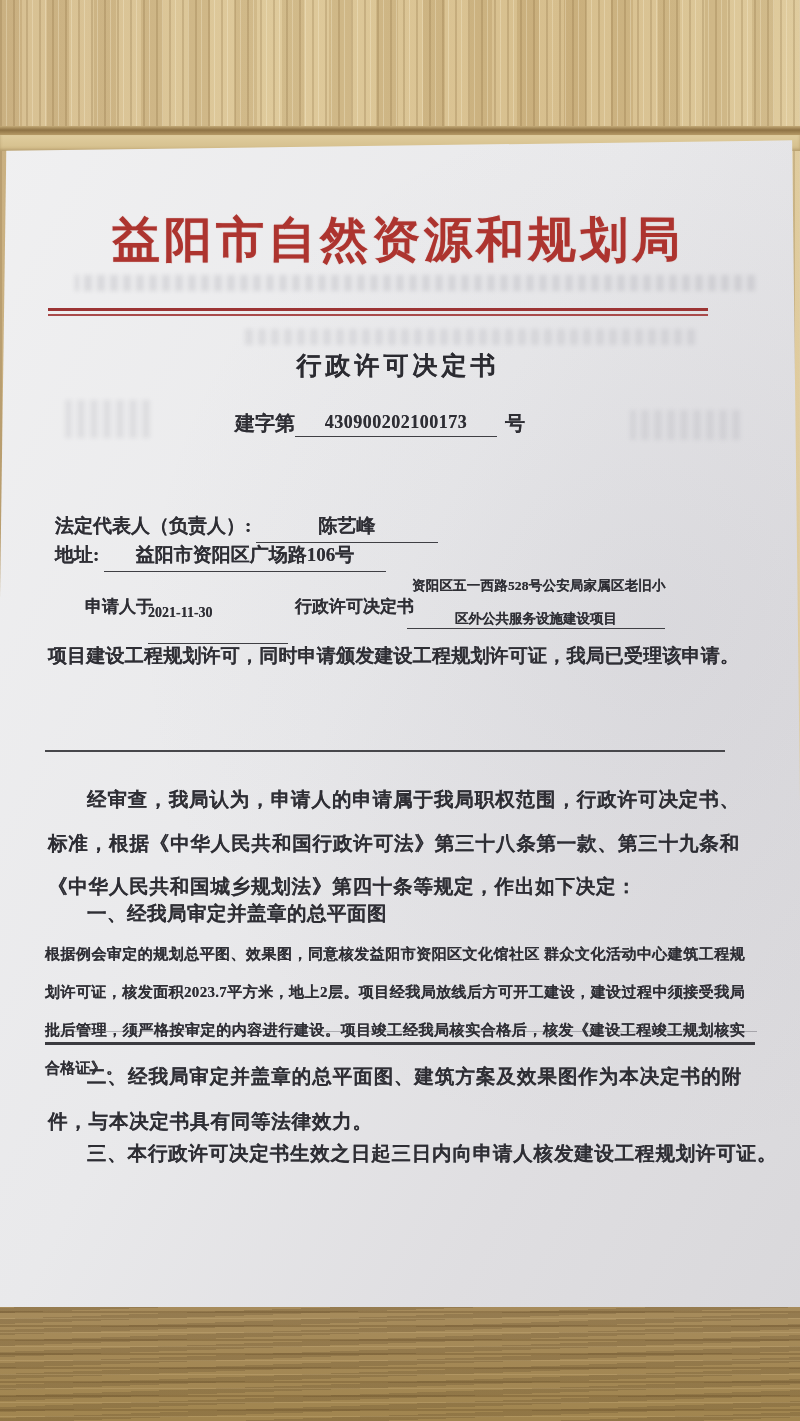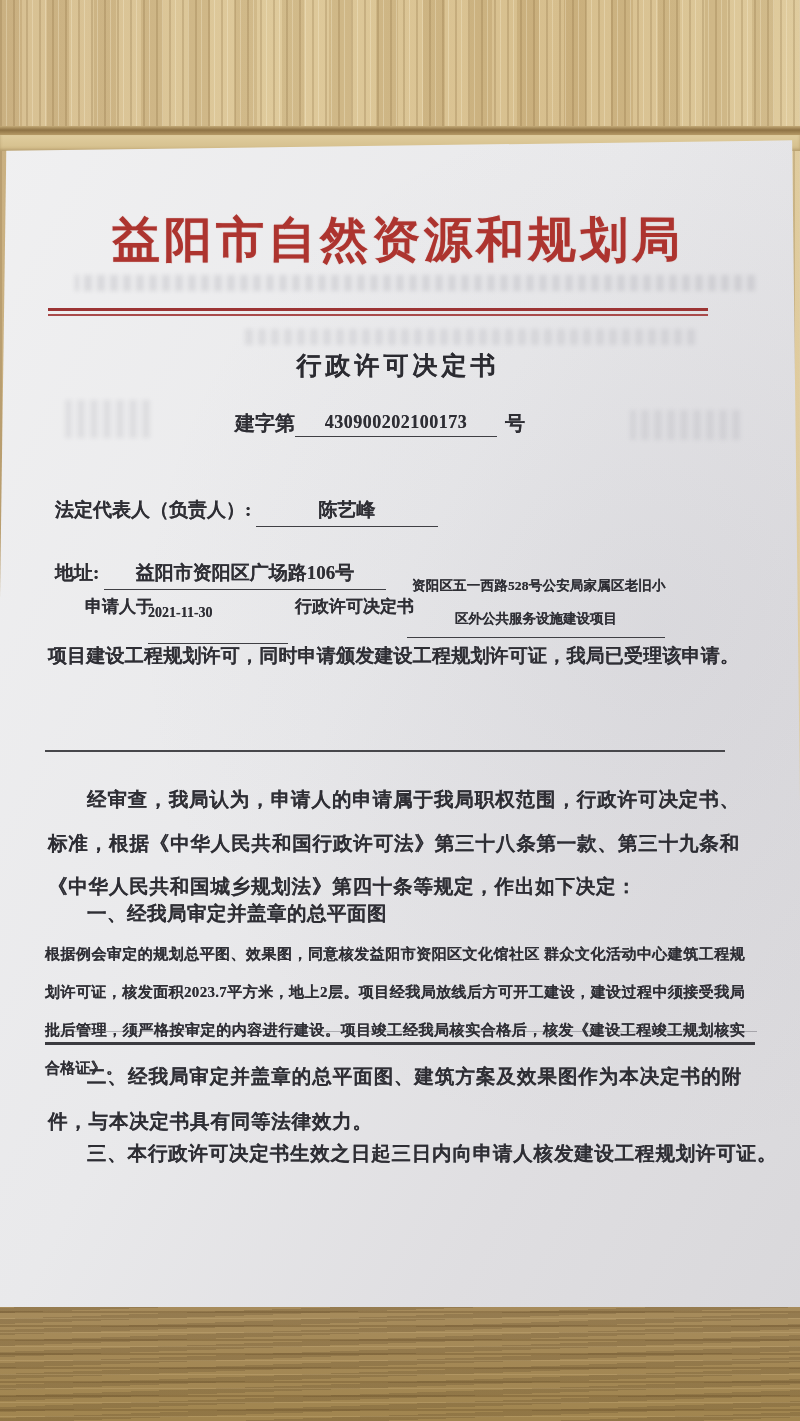--- a/index.html
+++ b/index.html
@@ -72,33 +72,33 @@
   }
   .dn-value{width:190px;font-size:18px;font-weight:600;letter-spacing:.5px;}
   .dn-suffix{font-size:20px;font-weight:700;margin-left:8px;}
   
   .frow{font-size:19px;font-weight:700;white-space:nowrap;}
   .frow .fill{font-size:19px;font-weight:600;}
   .row-applicant{top:314px;left:65px;}
   .row-legal{top:359px;left:65px;}
   .row-address{top:404px;left:65px;}
   .v-applicant{min-width:240px;}
-  .v-legal{min-width:170px;}
-  .v-address{min-width:270px;margin-top:18px;}
+  .v-legal{min-width:170px;margin-top:16px;}
+  .v-address{min-width:270px;}
   
   .app-prefix{top:457px;left:95px;font-size:17px;font-weight:700;white-space:nowrap;}
   .app-date{
     top:467px;left:158px;width:140px;text-align:left;
     font-size:14px;font-weight:600;padding-bottom:22px;border-bottom:1.6px solid #3f3f44;
   }
   .app-middle{top:457px;left:305px;font-size:17px;font-weight:700;white-space:nowrap;}
   .proj-line1{top:439px;left:422px;font-size:13.5px;font-weight:700;white-space:nowrap;letter-spacing:.2px;}
   .proj-line2{
     top:472px;left:417px;width:258px;text-align:center;
-    font-size:13.5px;font-weight:700;padding-bottom:9px;border-bottom:1.6px solid #3f3f44;white-space:nowrap;
+    font-size:13.5px;font-weight:700;padding-bottom:0;border-bottom:1.6px solid #3f3f44;white-space:nowrap;
   }
   .app-cont{top:505px;left:58px;font-size:19px;font-weight:600;white-space:nowrap;letter-spacing:.2px;}
   
   .divider1{top:612px;left:55px;width:680px;height:1.6px;background:#47474b;}
   .rule2-ghost{top:893px;left:55px;width:712px;height:1px;background:rgba(70,70,78,.35);}
   .rule2{top:904px;left:55px;width:710px;height:2.6px;background:#3b3b40;}
   
   .para{font-weight:600;color:#2e2e34;text-align:justify;}
   .review{top:640px;left:58px;width:692px;font-size:19.5px;line-height:43.5px;text-indent:2em;letter-spacing:.8px;}
   .d1-title{top:762px;left:58px;width:692px;font-size:19.5px;font-weight:700;text-indent:2em;letter-spacing:.5px;white-space:nowrap;}

